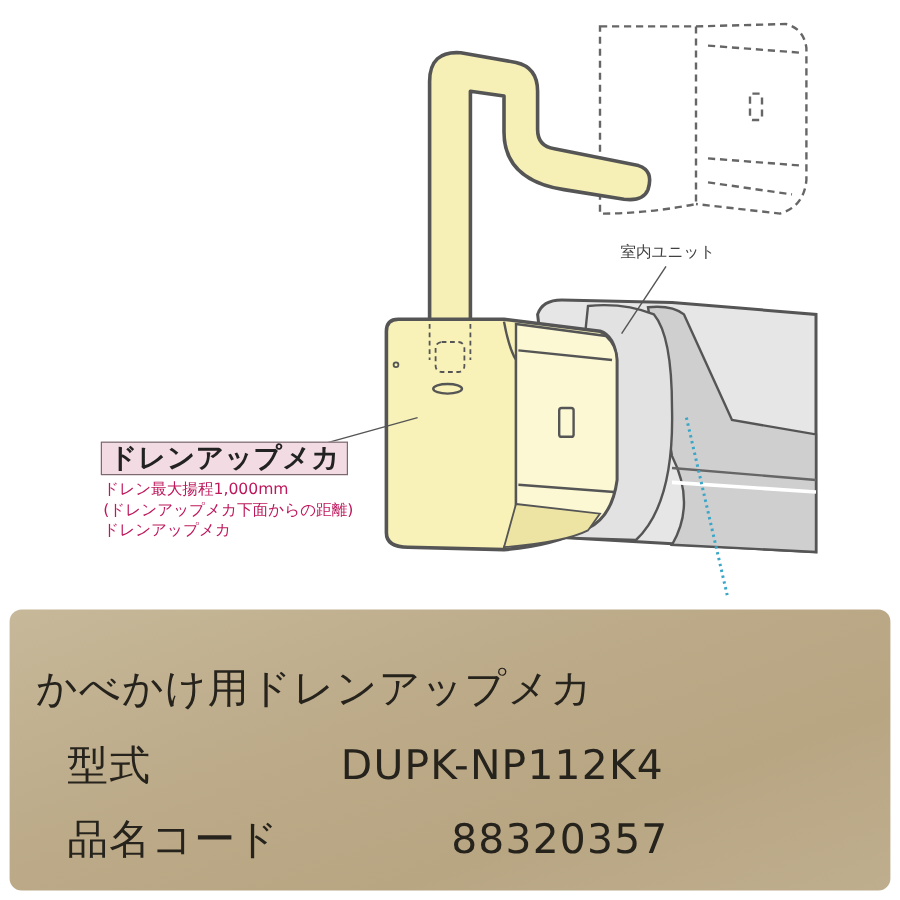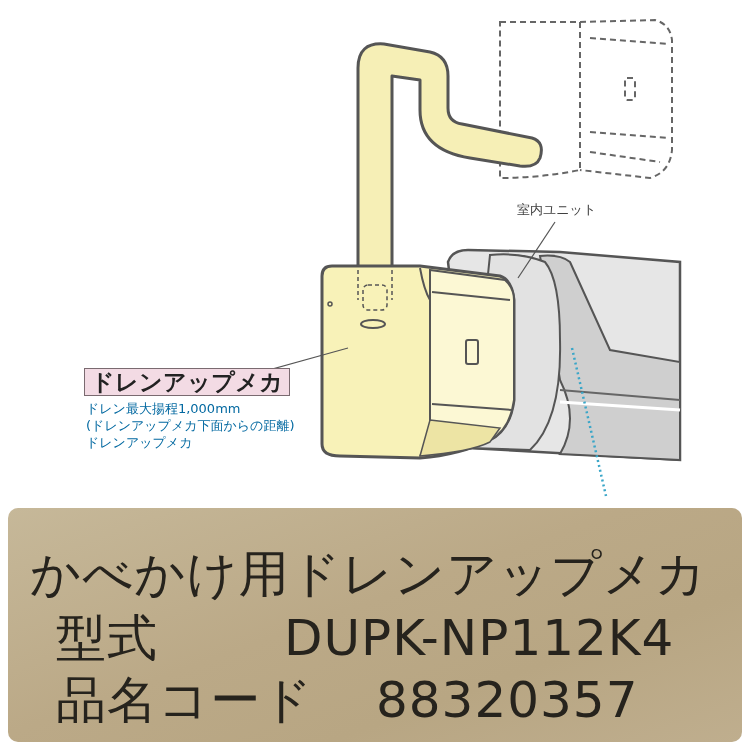--- a/index.html
+++ b/index.html
@@ -1,23 +1,23 @@
 <!DOCTYPE html>
 <html><head>
 <meta charset="utf-8">
 <style>
   html,body{margin:0;padding:0;background:#ffffff;}
   body{width:750px;height:750px;position:relative;overflow:hidden;font-family:"DejaVu Sans",sans-serif;}
   .illus{position:absolute;left:0;top:0;width:750px;height:500px;}
   .product-tag{position:absolute;left:84px;top:368px;height:26px;padding:0 6px;background:#f3dbe4;border:1.5px solid #7a6a70;font-weight:bold;font-size:23px;line-height:26px;color:#222;letter-spacing:0.5px;}
-  .desc{position:absolute;left:86px;font-size:13px;color:#0369a1;line-height:17px;white-space:nowrap;}
+  .desc{position:absolute;left:86px;font-size:13px;color:#be185d;line-height:17px;white-space:nowrap;}
   .unit-label{position:absolute;left:517px;top:201px;font-size:13px;color:#404040;}
   .label-box{position:absolute;left:8px;top:508px;width:734px;height:234px;border-radius:10px;
     background:linear-gradient(160deg,#c6b899 0%,#bba987 45%,#b8a683 70%,#bfae8e 100%);}
-  .label-line{position:absolute;left:22px;font-family:"DejaVu Sans",sans-serif;color:#26231d;font-size:50px;line-height:60px;white-space:nowrap;letter-spacing:1px;}
+  .label-line{position:absolute;left:22px;font-family:"DejaVu Sans",sans-serif;color:#26231d;font-size:34px;line-height:60px;white-space:nowrap;letter-spacing:1px;}
   .lv{position:absolute;margin-left:26px;}
 </style>
 </head>
 <body>
 
 <svg class="illus" viewBox="0 0 750 500" xmlns="http://www.w3.org/2000/svg">
 
   <g fill="none" stroke="#666" stroke-width="2" stroke-dasharray="6,4">
     <path d="M500 22 L580 22 L580 170 Q540 178 500 178 Z"></path>
     <path d="M580 22 L655 20 Q670 24 672 40 L672 150 Q670 172 650 178 L580 170"></path>

